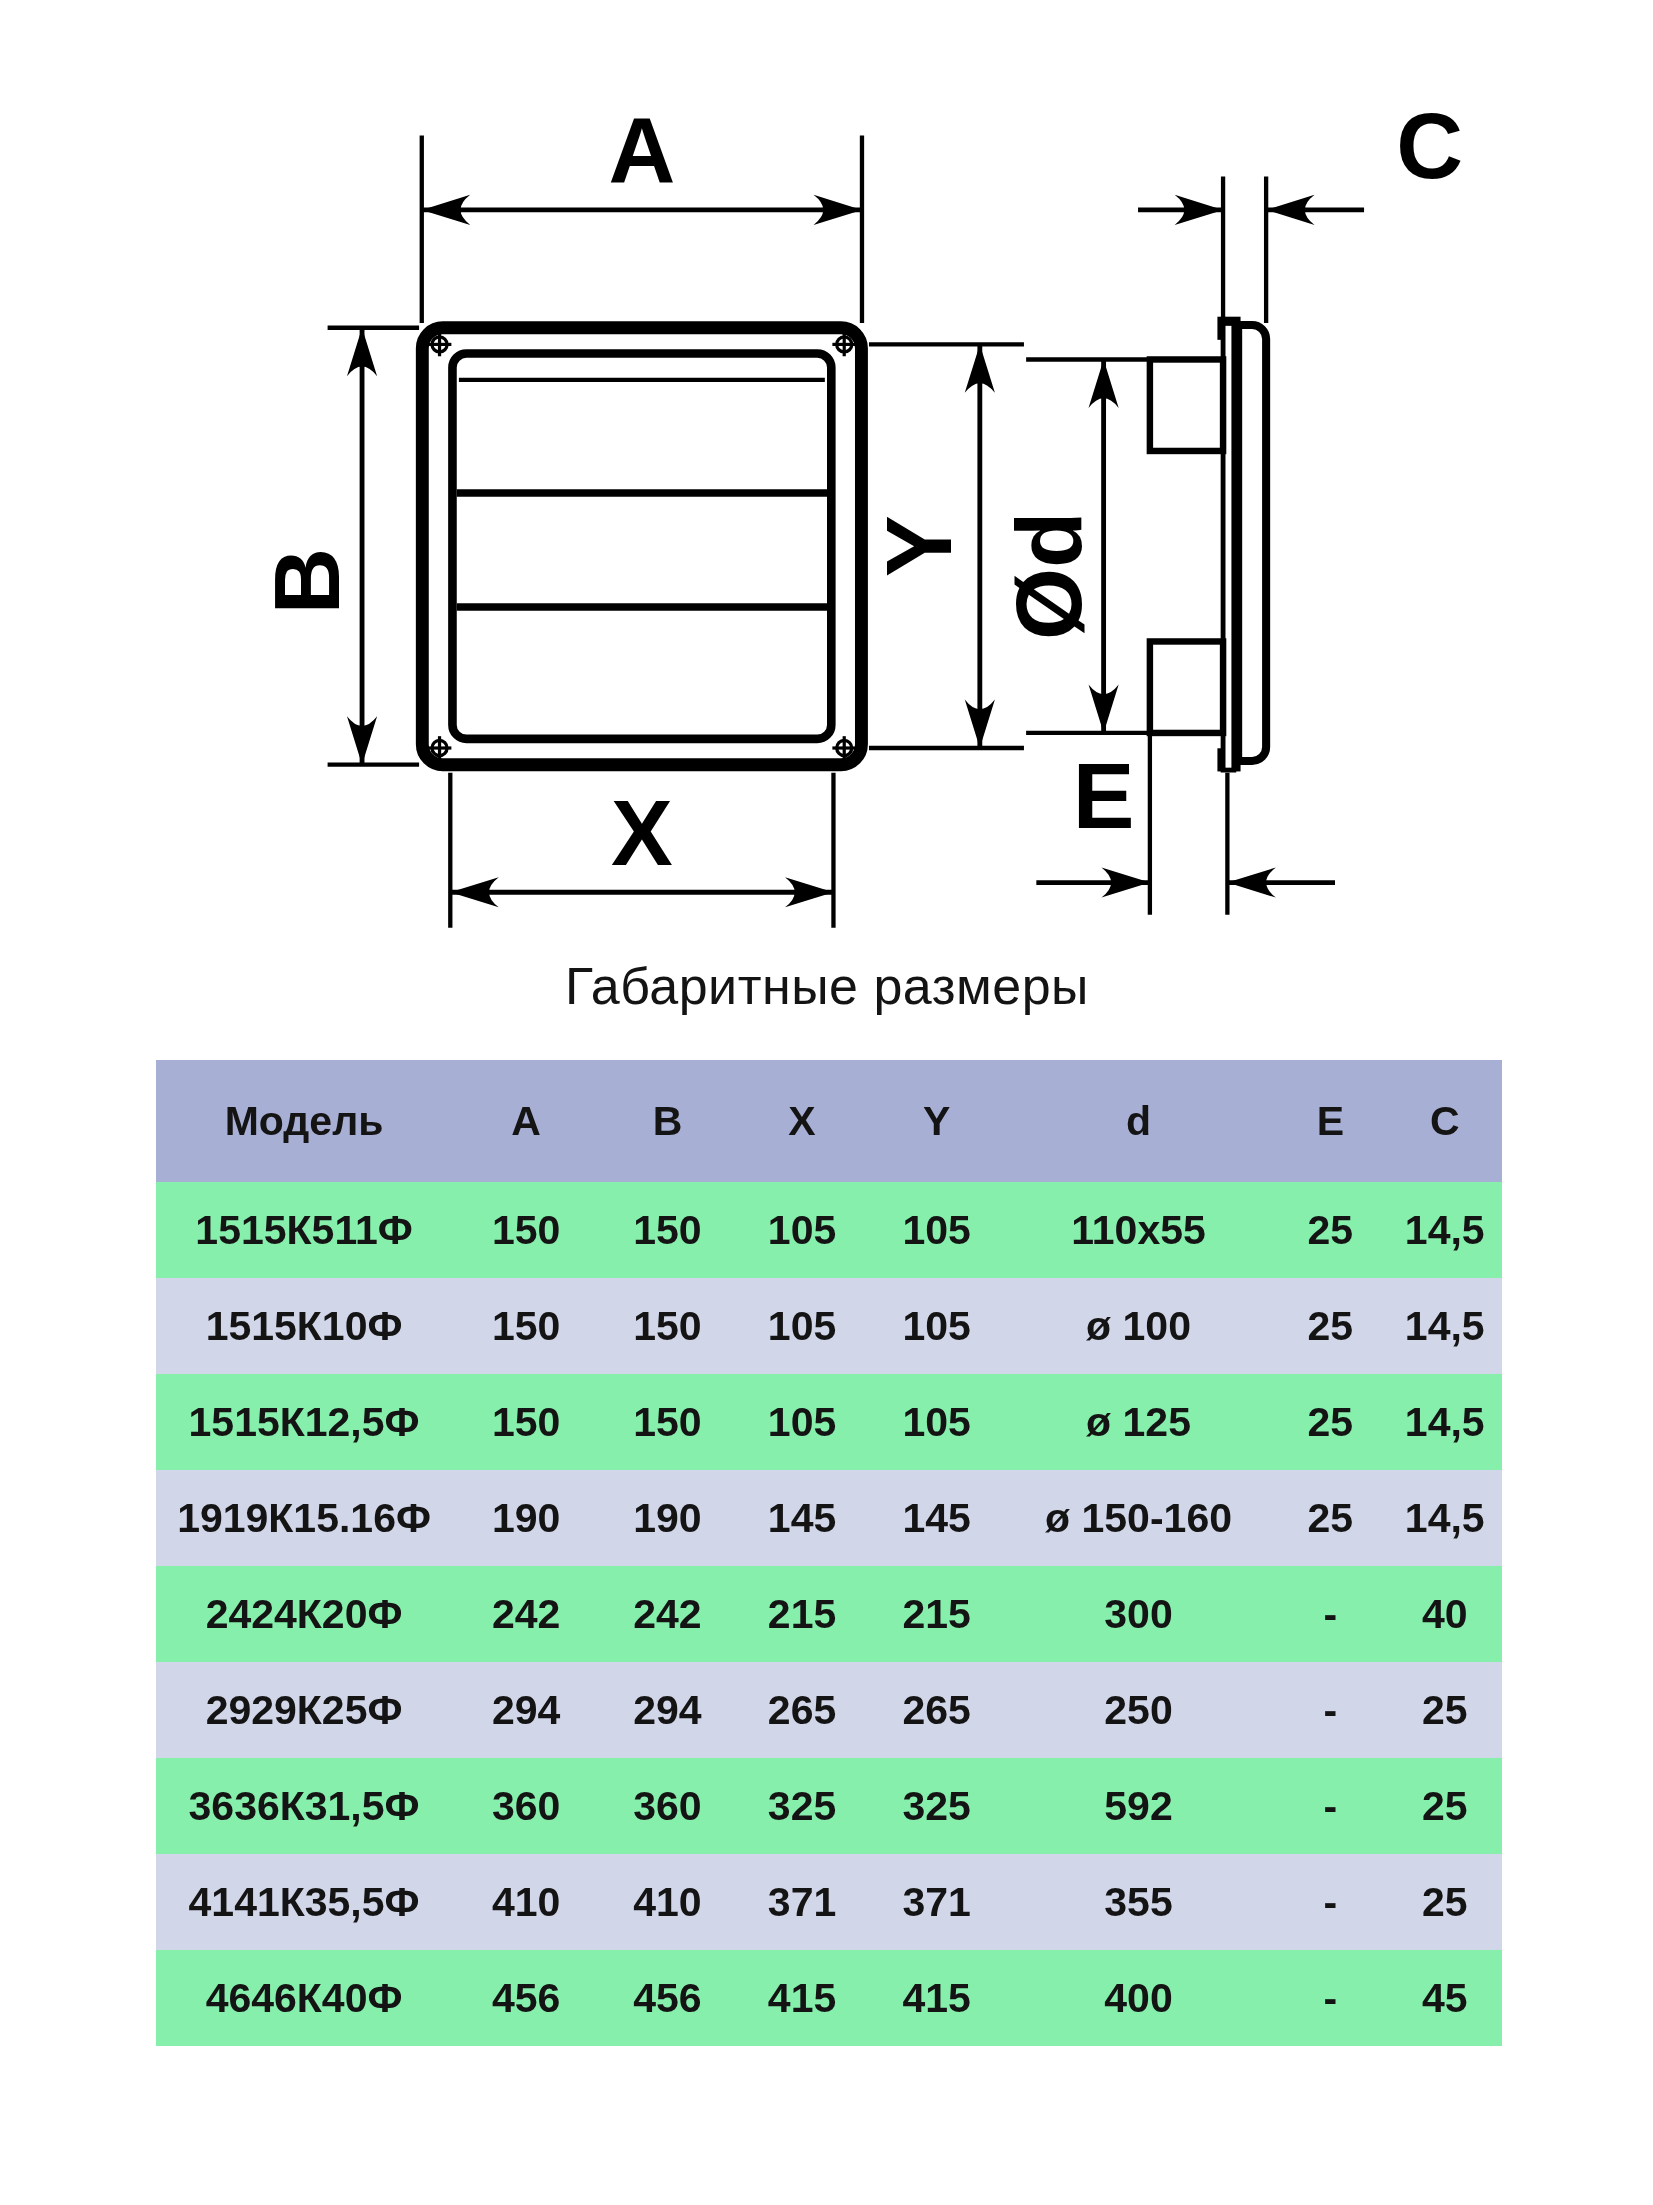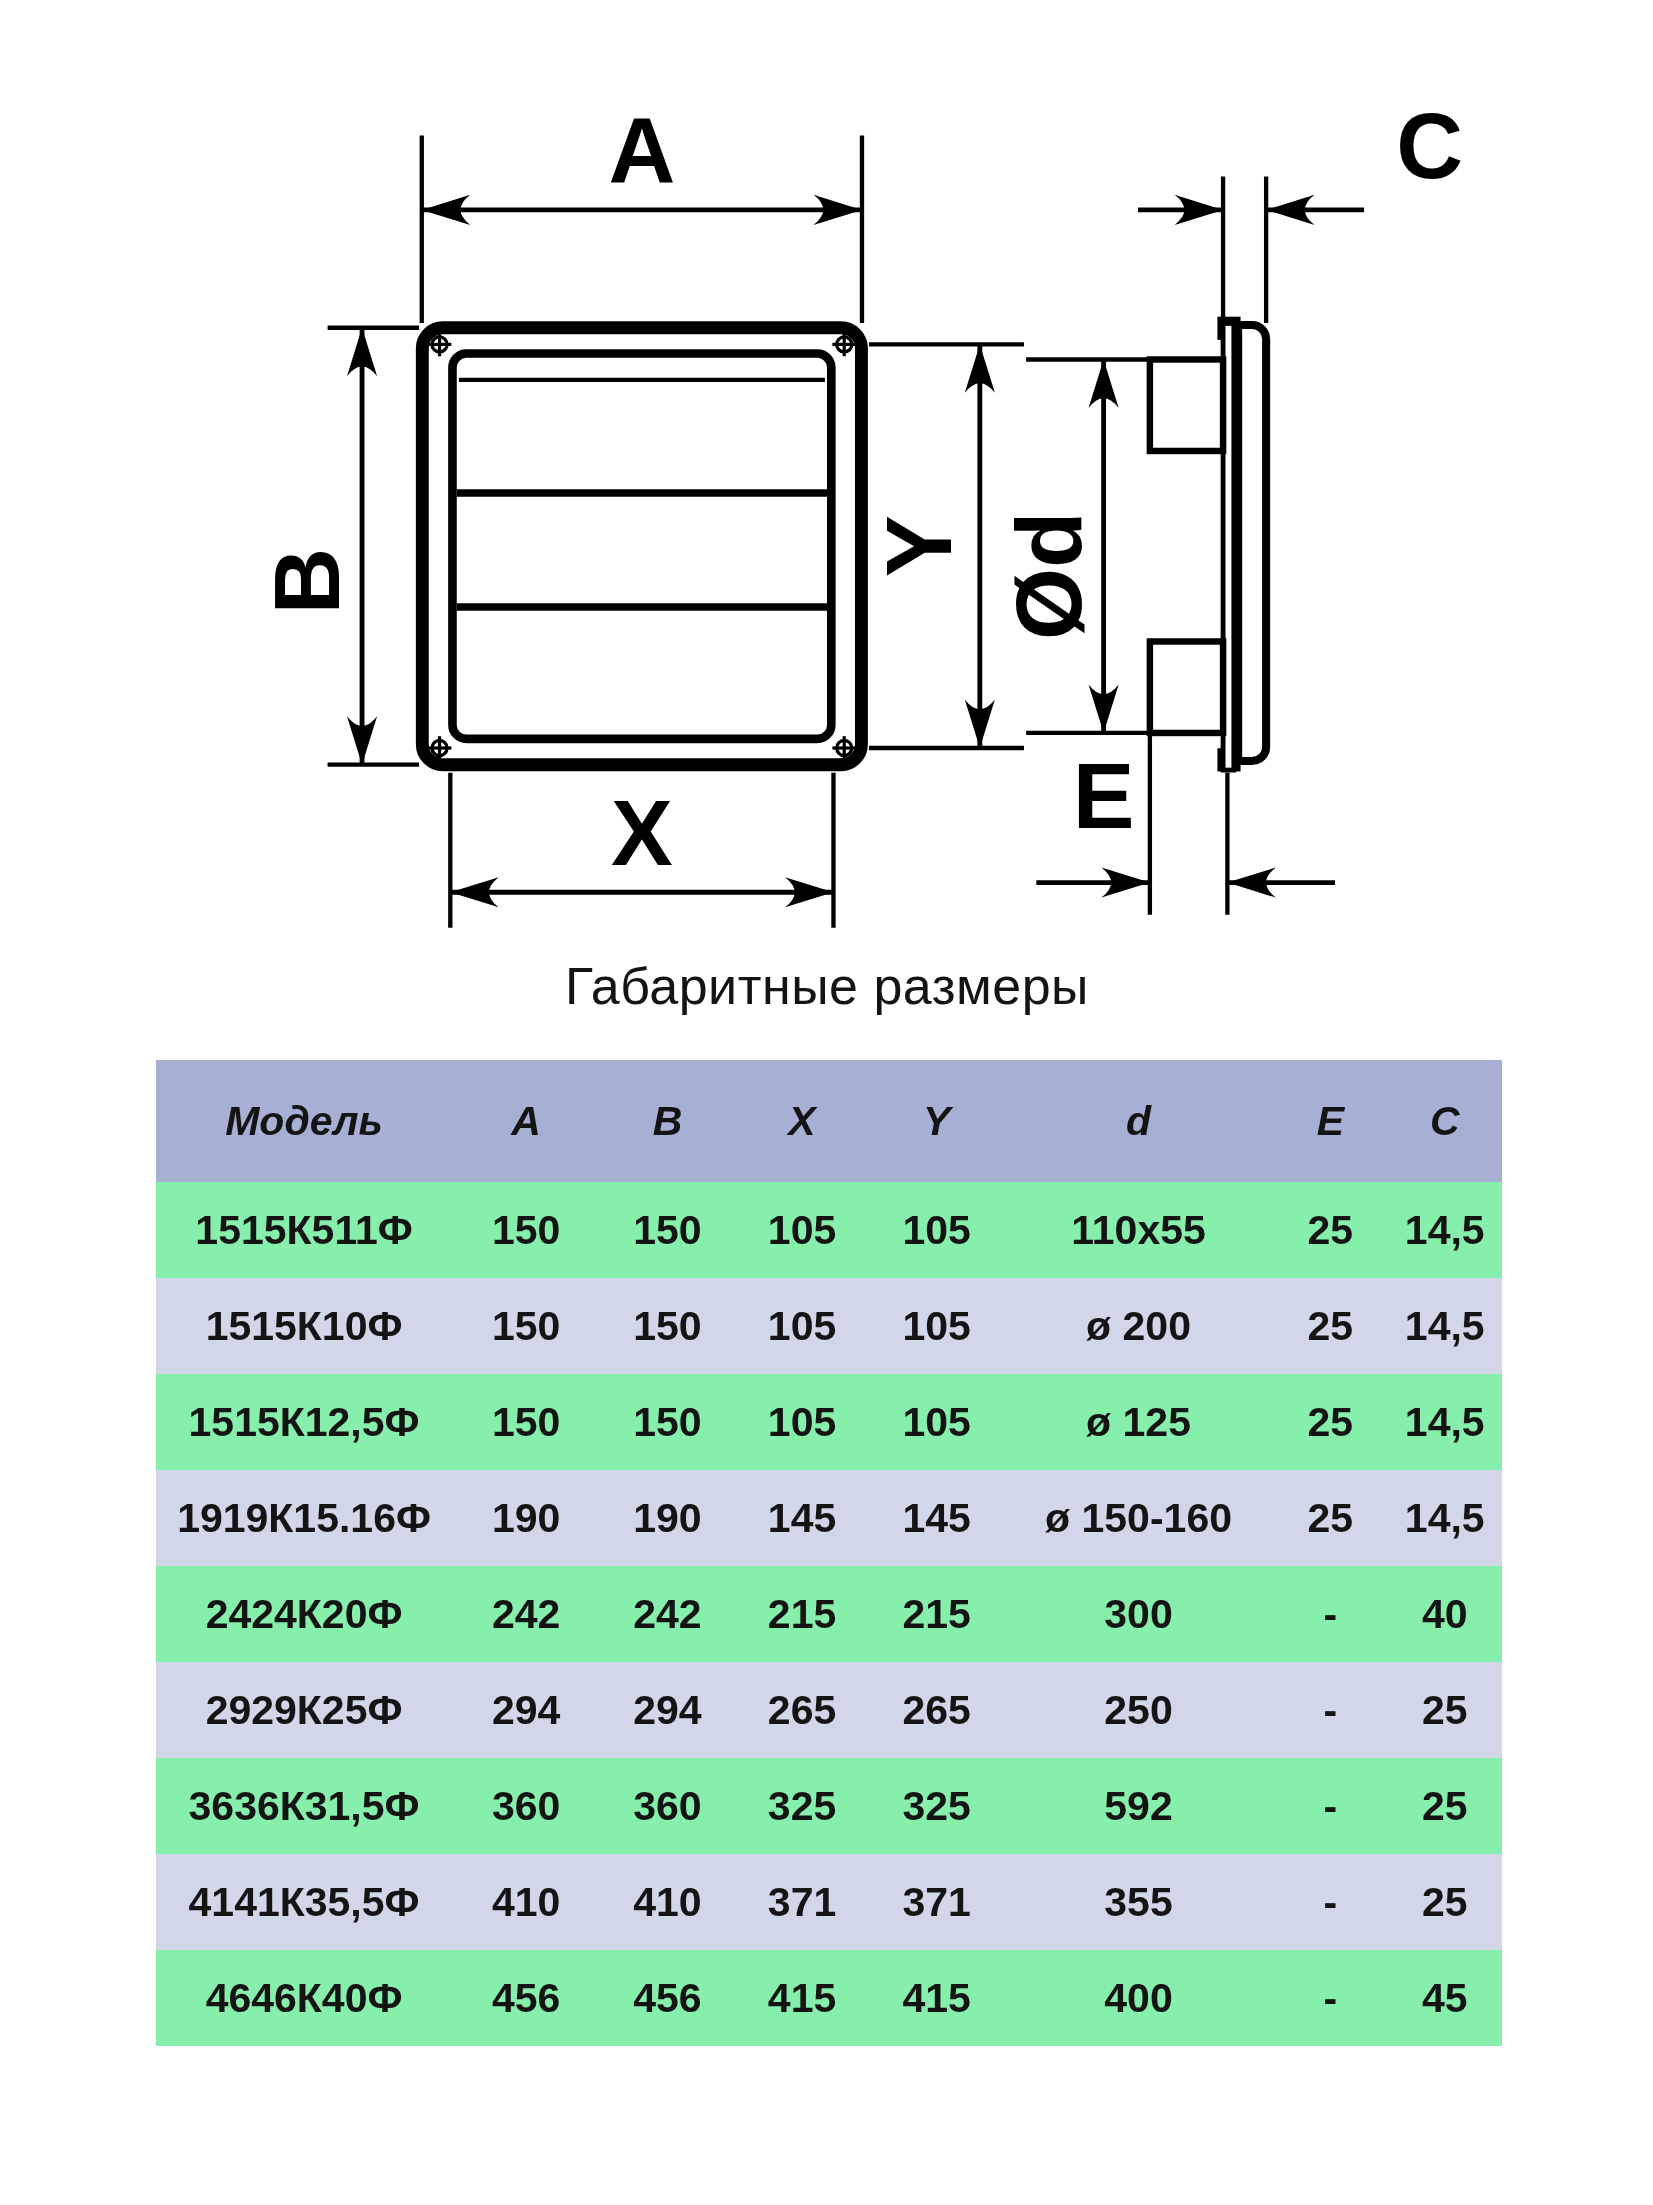--- a/index.html
+++ b/index.html
@@ -22,21 +22,21 @@
     display:flex;flex-direction:column;
   }
   .trow{
     display:grid;
     grid-template-columns:22% 11% 10% 10% 10% 20% 8.5% 8.5%;
     align-items:center;
   }
   .trow > div{
     text-align:center;font-weight:700;font-size:41px;white-space:nowrap;
   }
-  .thead{height:122px;background:var(--header-bg);font-style:italic;}
+  .thead{height:122px;background:var(--header-bg);}
   .tdata{height:96px;background:#86efac;}
   .tdata.alt{background:var(--row-alt-bg);}
 </style>
 </head>
 <body>
 
 <svg id="drawing" width="1654" height="1044" viewBox="0 0 3072 1940">
   <defs>
     <marker id="arr" orient="auto-start-reverse" markerUnits="userSpaceOnUse" markerWidth="96" markerHeight="64" refX="92" refY="32">
       <path d="M92,32 L2,4 Q38,32 2,60 z" fill="#000"></path>
@@ -164,21 +164,21 @@
     <div>25</div>
     <div>14,5</div>
   </div>
 
   <div class="trow tdata alt">
     <div>1515К10Ф</div>
     <div>150</div>
     <div>150</div>
     <div>105</div>
     <div>105</div>
-    <div>ø 200</div>
+    <div>ø 100</div>
     <div>25</div>
     <div>14,5</div>
   </div>
 
   <div class="trow tdata">
     <div>1515К12,5Ф</div>
     <div>150</div>
     <div>150</div>
     <div>105</div>
     <div>105</div>

